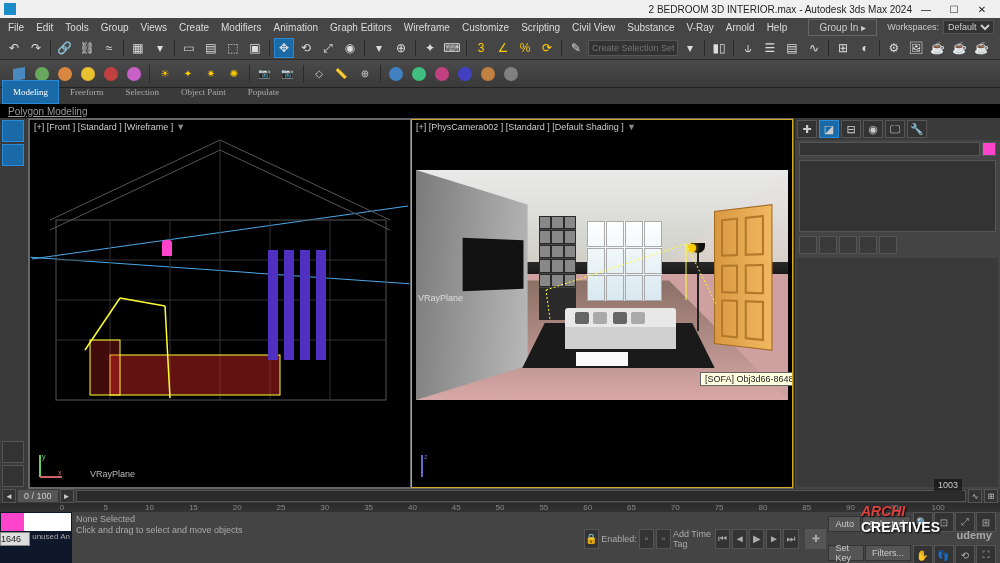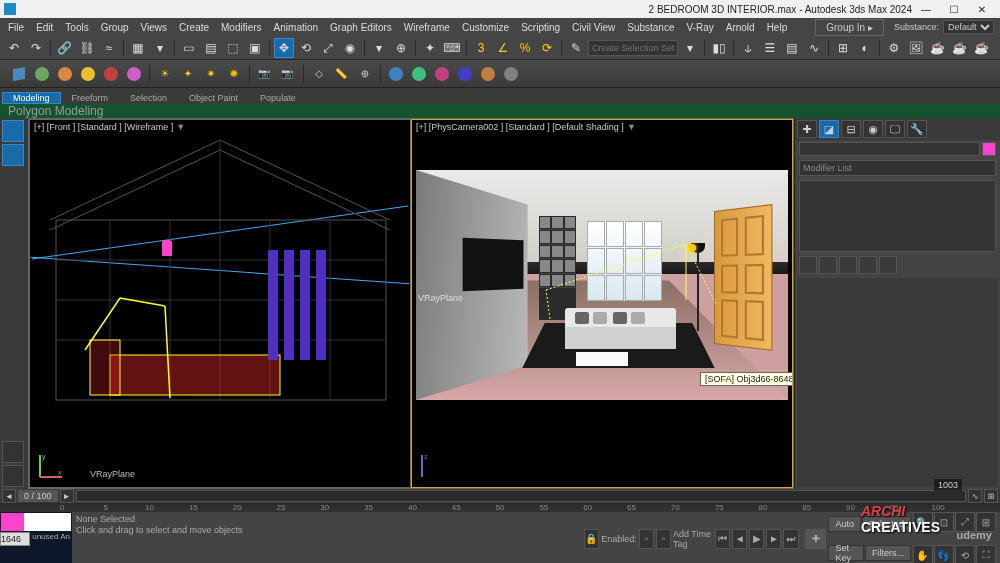--- a/index.html
+++ b/index.html
@@ -21,23 +21,23 @@
 .toolbar1 .tbtn { width: 20px; height: 20px; display: flex; align-items: center; justify-content: center; cursor: pointer; border: 1px solid transparent; font-size: 12px; color: #ddd; }
 .toolbar1 .tbtn.active { background: #1a6aa8; border-color: #2a8ad8; }
 .toolbar1 .sep { width: 1px; height: 16px; background: #2a2a2a; margin: 0 2px; }
 .toolbar1 .selset { width: 90px; height: 16px; background: #333; border: 1px solid #555; color: #888; font-size: 9px; padding: 0 3px; }
 
 .toolbar2 { height: 28px; background: linear-gradient(#4a4a4a,#3a3a3a); border-bottom: 1px solid #222; display: flex; align-items: center; padding: 0 8px; gap: 1px; }
 .toolbar2 .tbtn2 { width: 22px; height: 22px; display: flex; align-items: center; justify-content: center; cursor: pointer; border-radius: 2px; }
 .toolbar2 .sep2 { width: 1px; height: 18px; background: #2a2a2a; margin: 0 3px; }
 
 .ribbon-tabs { height: 16px; background: #3a3a3a; display: flex; align-items: flex-end; padding: 0 2px; }
-.ribbon-tabs .rtab { padding: 0 10px; font-size: 9px; color: #aaa; cursor: pointer; border: 1px solid transparent; }
+.ribbon-tabs .rtab { padding: 6px 10px; font-size: 9px; color: #aaa; cursor: pointer; border: 1px solid transparent; font-family: Liberation Serif, serif; }
 .ribbon-tabs .rtab.active { background: #1a6aa8; color: #fff; border-color: #2a8ad8; }
-.ribbon-sub { height: 14px; background: #14532d; padding: 0 8px; font-size: 12px; color: #999; display: flex; align-items: center; }
+.ribbon-sub { height: 14px; background: #000000; padding: 0 8px; font-size: 10px; color: #999; display: flex; align-items: center; text-decoration: underline; }
 
 .main { position: absolute; top: 118px; left: 0; right: 0; bottom: 74px; display: flex; }
 
 .vp-area { flex: 1; background: #666; display: flex; gap: 2px; padding: 2px; position: relative; }
 .track-left { width: 28px; background: #3a3a3a; display: flex; flex-direction: column; gap: 2px; padding: 2px; }
 .track-left .tbtn3 { width: 22px; height: 22px; background: #1a6aa8; border: 1px solid #2a8ad8; cursor: pointer; }
 .track-left .tbtn3.dark { background: #333; border-color: #555; }
 
 .viewport { flex: 1; background: #000; position: relative; overflow: hidden; }
 .viewport.active { outline: 2px solid #d4a82a; outline-offset: -1px; }
@@ -152,21 +152,21 @@
   <div class="menu-item">Customize</div>
   <div class="menu-item">Scripting</div>
   <div class="menu-item">Civil View</div>
   <div class="menu-item">Substance</div>
   <div class="menu-item">V-Ray</div>
   <div class="menu-item">Arnold</div>
   <div class="menu-item">Help</div>
   <div class="spacer"></div>
   <div class="signin"><span>Group In</span> ▸</div>
   <div class="ws">
-    <span>Substance:</span>
+    <span>Workspaces:</span>
     <select><option>Default</option></select>
   </div>
 </div>
 
 <div class="toolbar1">
   <div class="tbtn">↶</div>
   <div class="tbtn">↷</div>
   <div class="sep"></div>
   <div class="tbtn">🔗</div>
   <div class="tbtn">⛓</div>
@@ -437,21 +437,20 @@
       <div class="ctab active">◪</div>
       <div class="ctab">⊟</div>
       <div class="ctab">◉</div>
       <div class="ctab">🖵</div>
       <div class="ctab">🔧</div>
     </div>
     <div style="display:flex;gap:2px;padding:2px 4px">
       <div style="flex:1;height:14px;background:#333;border:1px solid #555"></div>
       <div style="width:14px;height:14px;background:#ff44cc;border:1px solid #555"></div>
     </div>
-    <div class="cmd-dropdown">Modifier List</div>
     <div class="cmd-list"></div>
     <div class="cmd-buttons">
       <div class="cbtn"></div>
       <div class="cbtn"></div>
       <div class="cbtn"></div>
       <div class="cbtn"></div>
       <div class="cbtn"></div>
     </div>
     <div class="cmd-filler"></div>
   </div>

